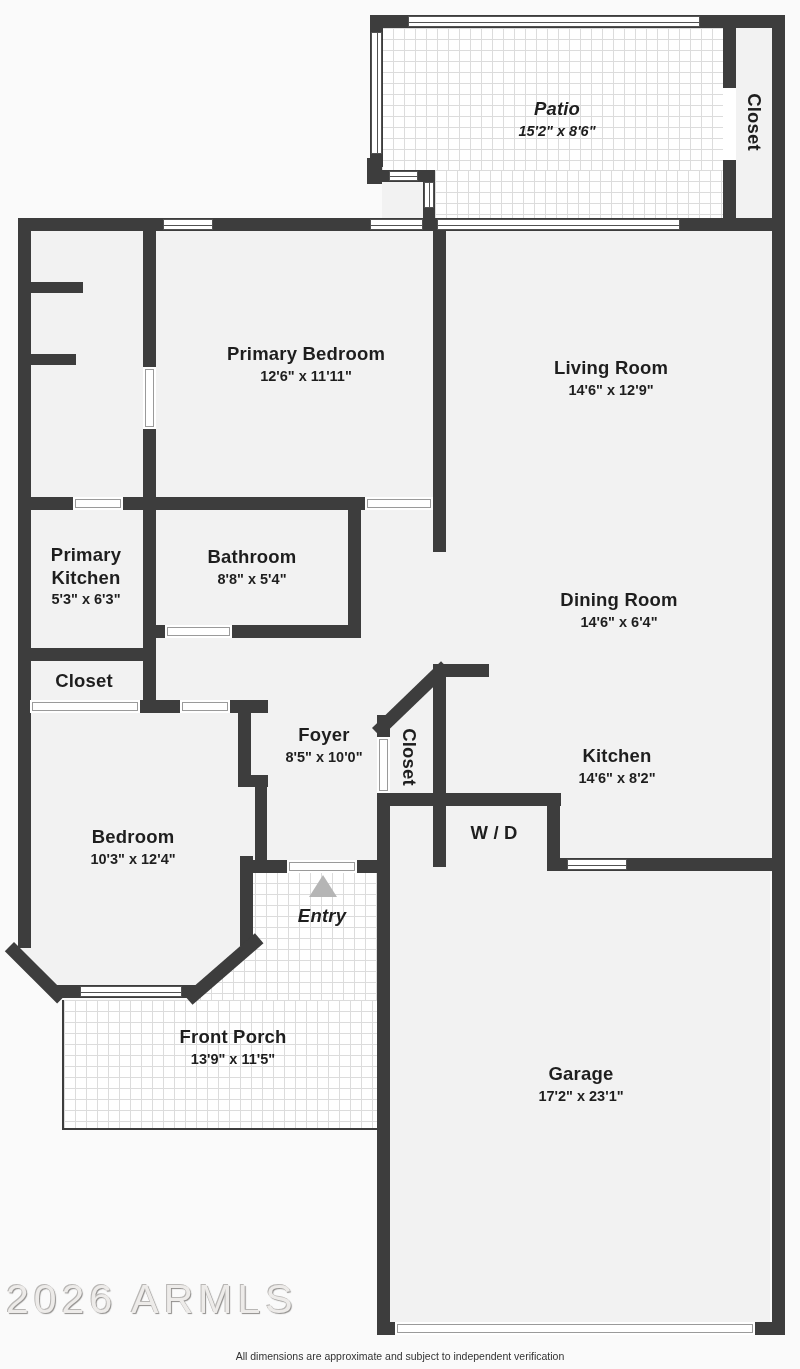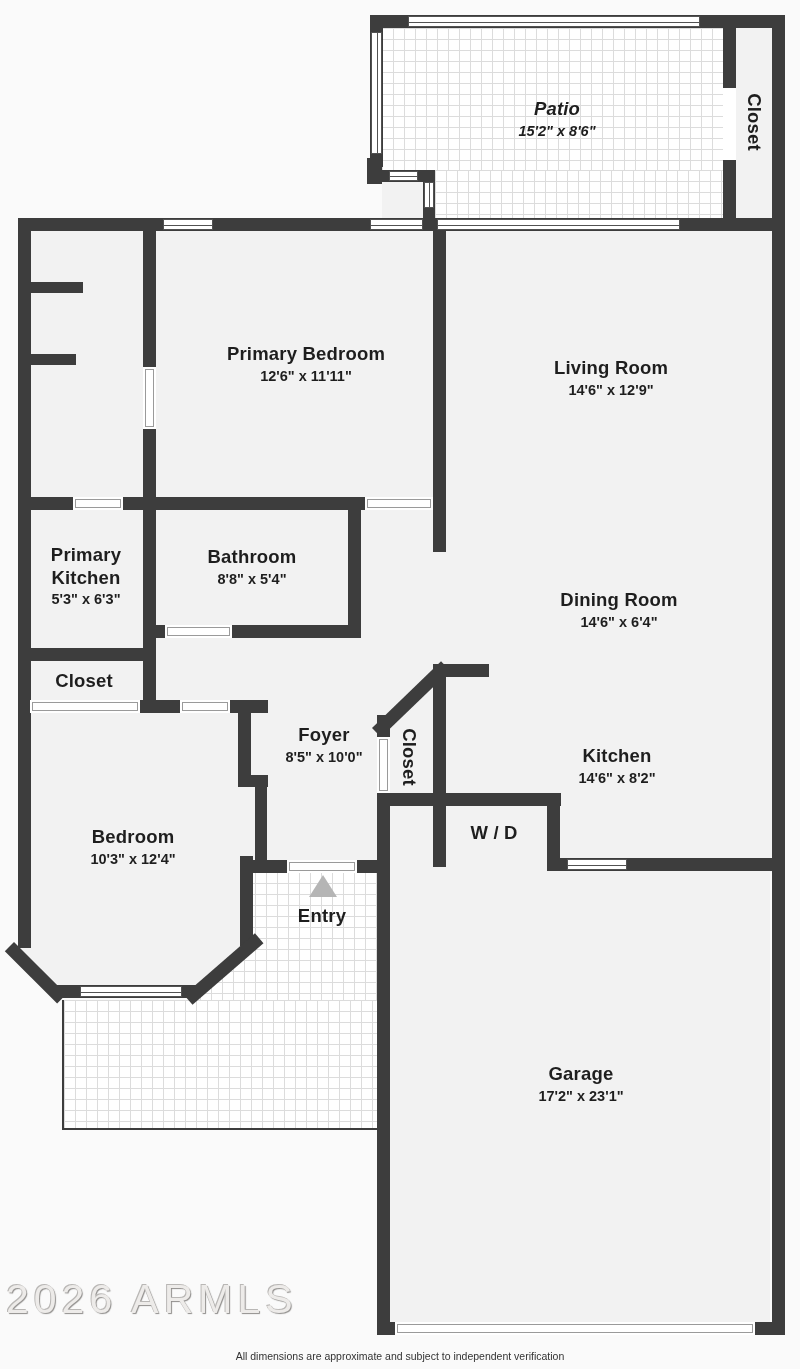--- a/index.html
+++ b/index.html
@@ -151,22 +151,26 @@
     <div class="room-name">Kitchen</div>
     <div class="room-dims">14'6" x 8'2"</div>
   </div>
   <div class="label" style="left:133px;top:835px;margin-top:12px;">
     <div class="room-name">Bedroom</div>
     <div class="room-dims">10'3" x 12'4"</div>
   </div>
   <div class="label" style="left:494px;top:833px;">
     <div class="room-name">W / D</div>
   </div>
-  <div class="label" style="left:322px;top:916px;">
+  <div class="label" style="left:322px;top:916px;font-style:italic;">
     <div class="room-name">Entry</div>
+  </div>
+  <div class="label" style="left:233px;top:1047px;">
+    <div class="room-name">Front Porch</div>
+    <div class="room-dims">13'9" x 11'5"</div>
   </div>
   <div class="label" style="left:574px;top:1084px;margin-left:7px;">
     <div class="room-name">Garage</div>
     <div class="room-dims">17'2" x 23'1"</div>
   </div>
 
   <div class="watermark">2026 ARMLS</div>
   <div class="disclaimer">All dimensions are approximate and subject to independent verification</div>
 
 </div>

